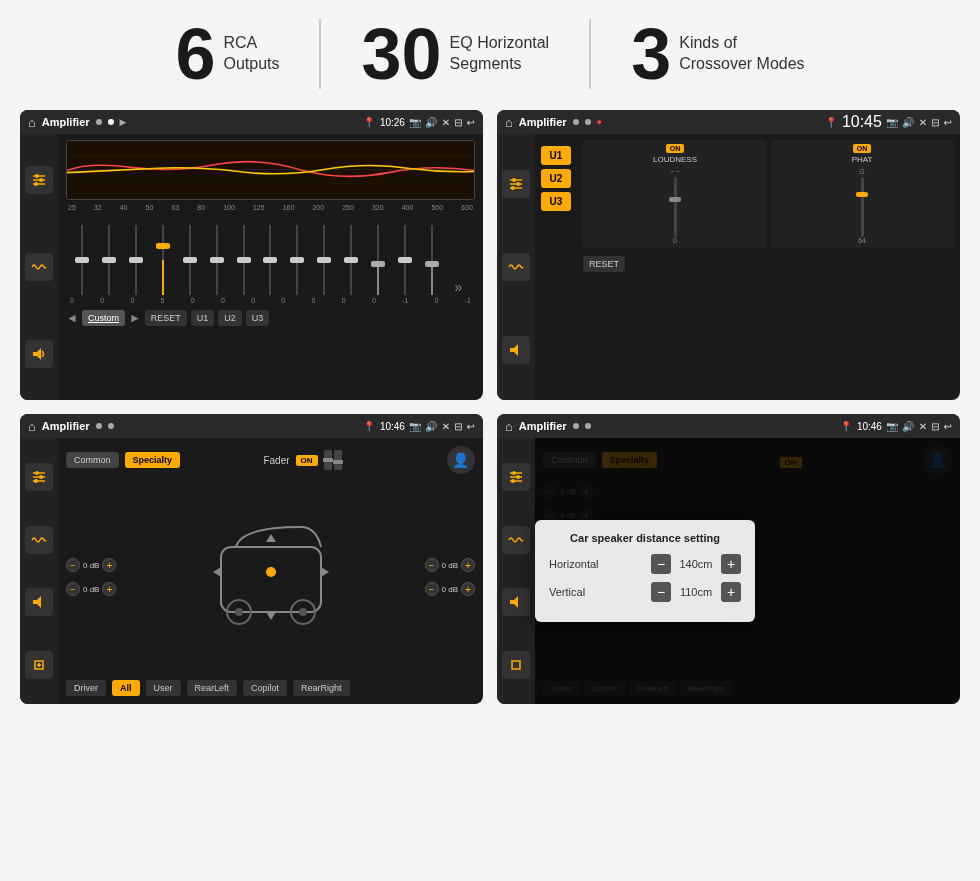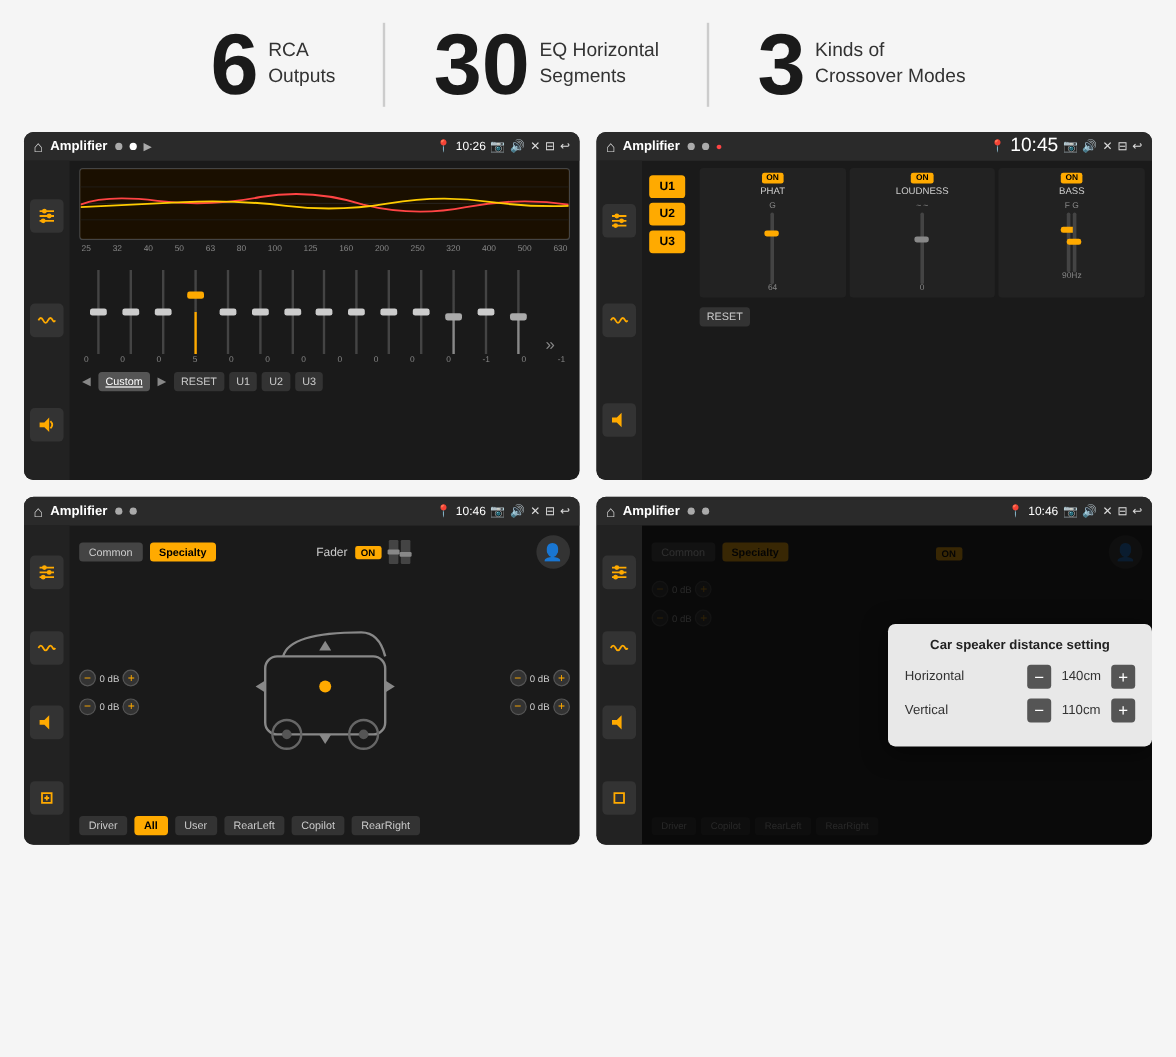--- a/index.html
+++ b/index.html
@@ -464,21 +464,21 @@
       position: relative;
     }
 
     
     .dialog-overlay {
       position: absolute;
       top: 0; left: 0; right: 0; bottom: 0;
       background: rgba(0,0,0,0.6);
       display: flex;
       align-items: center;
-      justify-content: flex-end;
+      justify-content: flex-start;
       z-index: 10;
     }
 
     .dialog-box {
       background: #e8e8e8;
       border-radius: 6px;
       width: 220px;
       padding: 12px 14px;
       box-shadow: 0 4px 20px rgba(0,0,0,0.5);
     }
@@ -817,53 +817,39 @@
             <button class="u-btn">U1</button>
             <button class="u-btn">U2</button>
             <button class="u-btn">U3</button>
           </div>
 
           <div style="flex:1;display:flex;flex-direction:column;gap:4px;">
             <div style="display:flex;gap:3px;">
 
               <div class="cross-col">
                 <div class="on-badge">ON</div>
+                <div class="cross-col-header">LOUDNESS</div>
+                <div style="font-size:7px;color:#888;margin:2px 0;">~ ~</div>
+                <div class="vertical-slider">
+                    <div class="v-thumb" style="top:20px;background:#888;"></div>
+                  </div>
+                <div class="cross-val">0</div>
+              </div>
+
+              <div class="cross-col">
+                <div class="on-badge">ON</div>
                 <div class="cross-col-header">PHAT</div>
                 <div style="font-size:7px;color:#888;margin:2px 0;">G</div>
                 <div class="vertical-slider">
                     <div class="v-thumb" style="top:15px;background:#ffaa00;"></div>
                   </div>
                 <div class="cross-val">64</div>
               </div>
 
-              <div class="cross-col">
-                <div class="on-badge">ON</div>
-                <div class="cross-col-header">LOUDNESS</div>
-                <div style="font-size:7px;color:#888;margin:2px 0;">~ ~</div>
-                <div class="vertical-slider">
-                    <div class="v-thumb" style="top:20px;background:#888;"></div>
-                  </div>
-                <div class="cross-val">0</div>
-              </div>
-
-
-              <div class="cross-col">
-                <div class="on-badge">ON</div>
-                <div class="cross-col-header">BASS</div>
-                <div style="font-size:7px;color:#888;margin:2px 0;">F G</div>
-                <div style="display:flex;gap:2px;">
-                  <div class="vertical-slider" style="height:50px;">
-                      <div class="v-thumb" style="top:12px;background:#ffaa00;"></div>
-                    </div>
-                  <div class="vertical-slider" style="height:50px;">
-                      <div class="v-thumb" style="top:22px;background:#ffaa00;"></div>
-                    </div>
-                </div>
-                <div class="cross-val">90Hz</div>
-              </div>
+
 
             </div>
             <div style="display:flex;justify-content:flex-start;margin-top:4px;">
               <button class="eq-btn">RESET</button>
             </div>
           </div>
         </div>
       </div>
     </div>
 

